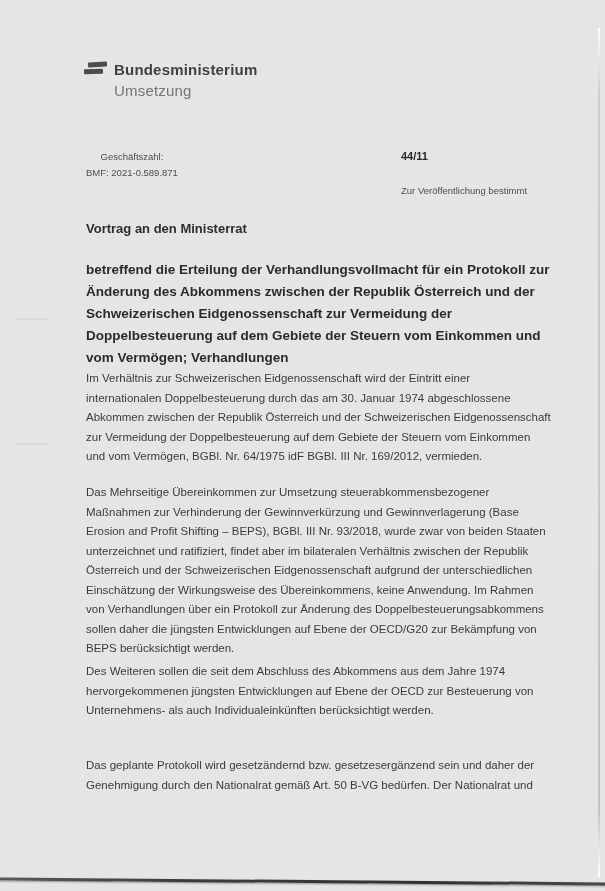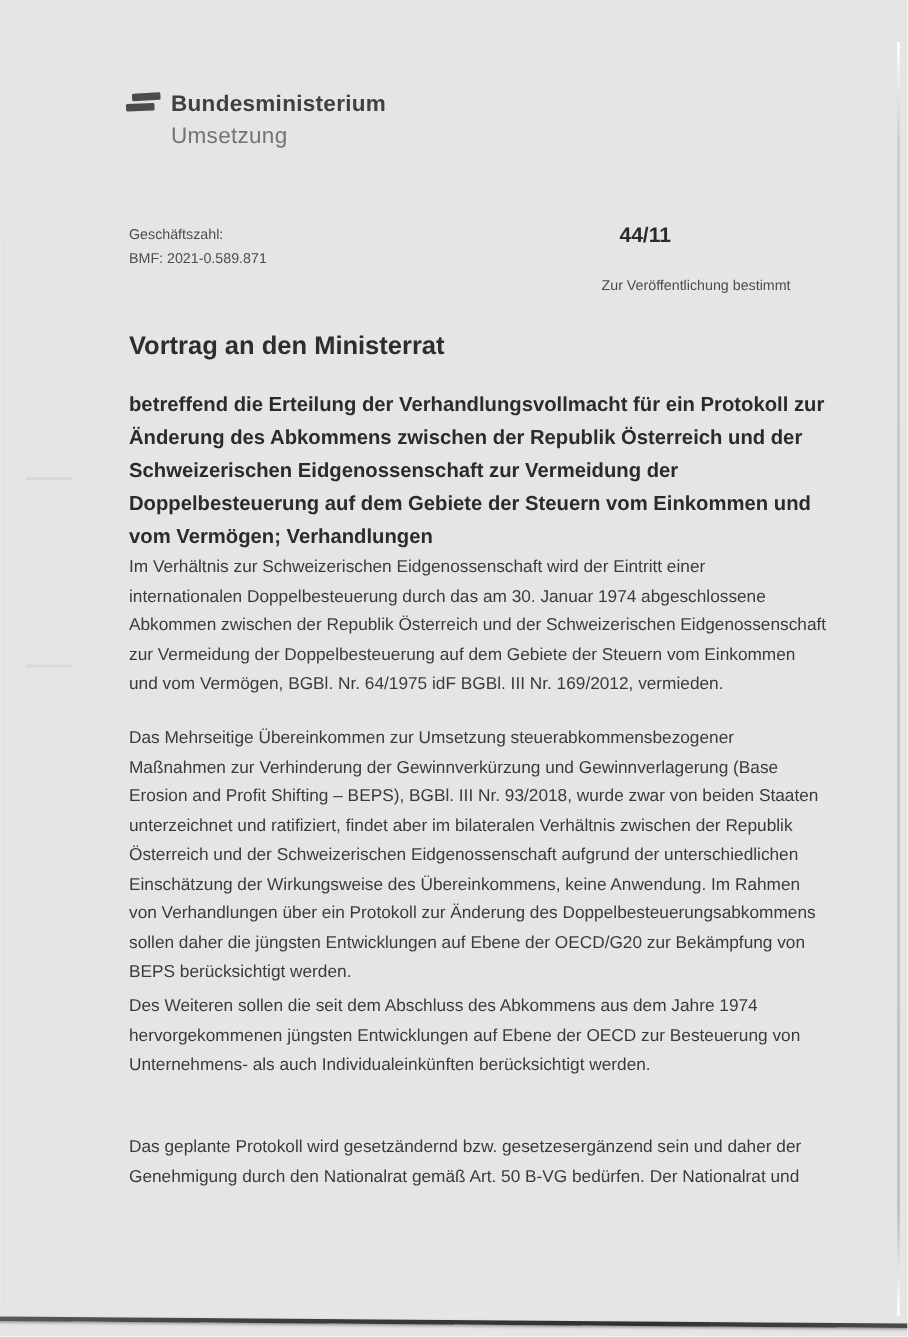--- a/index.html
+++ b/index.html
@@ -94,45 +94,45 @@
   }
 
   
   .reference {
     position: absolute;
     top: 149px;
     left: 86px;
     font-size: 9.5px;
     color: #4d4d4d;
     line-height: 16px;
+    text-align: center;
   }
   .doc-number-block {
     position: absolute;
     top: 146px;
     left: 401px;
   }
   .doc-number {
-    font-size: 14px;
+    font-size: 11px;
     font-weight: 700;
     color: #2b2b2b;
     line-height: 20px;
-    margin-left: 12px;
   }
   .publication-note {
     font-size: 9.5px;
     color: #4d4d4d;
     margin-top: 19px;
   }
 
   
   .kicker {
     position: absolute;
     top: 221px;
     left: 86px;
-    font-size: 17px;
+    font-size: 13px;
     font-weight: 700;
     color: #2d2d2d;
   }
   .doc-title {
     position: absolute;
     top: 259px;
     left: 86px;
     width: 515px;
     font-size: 13.5px;
     font-weight: 700;

